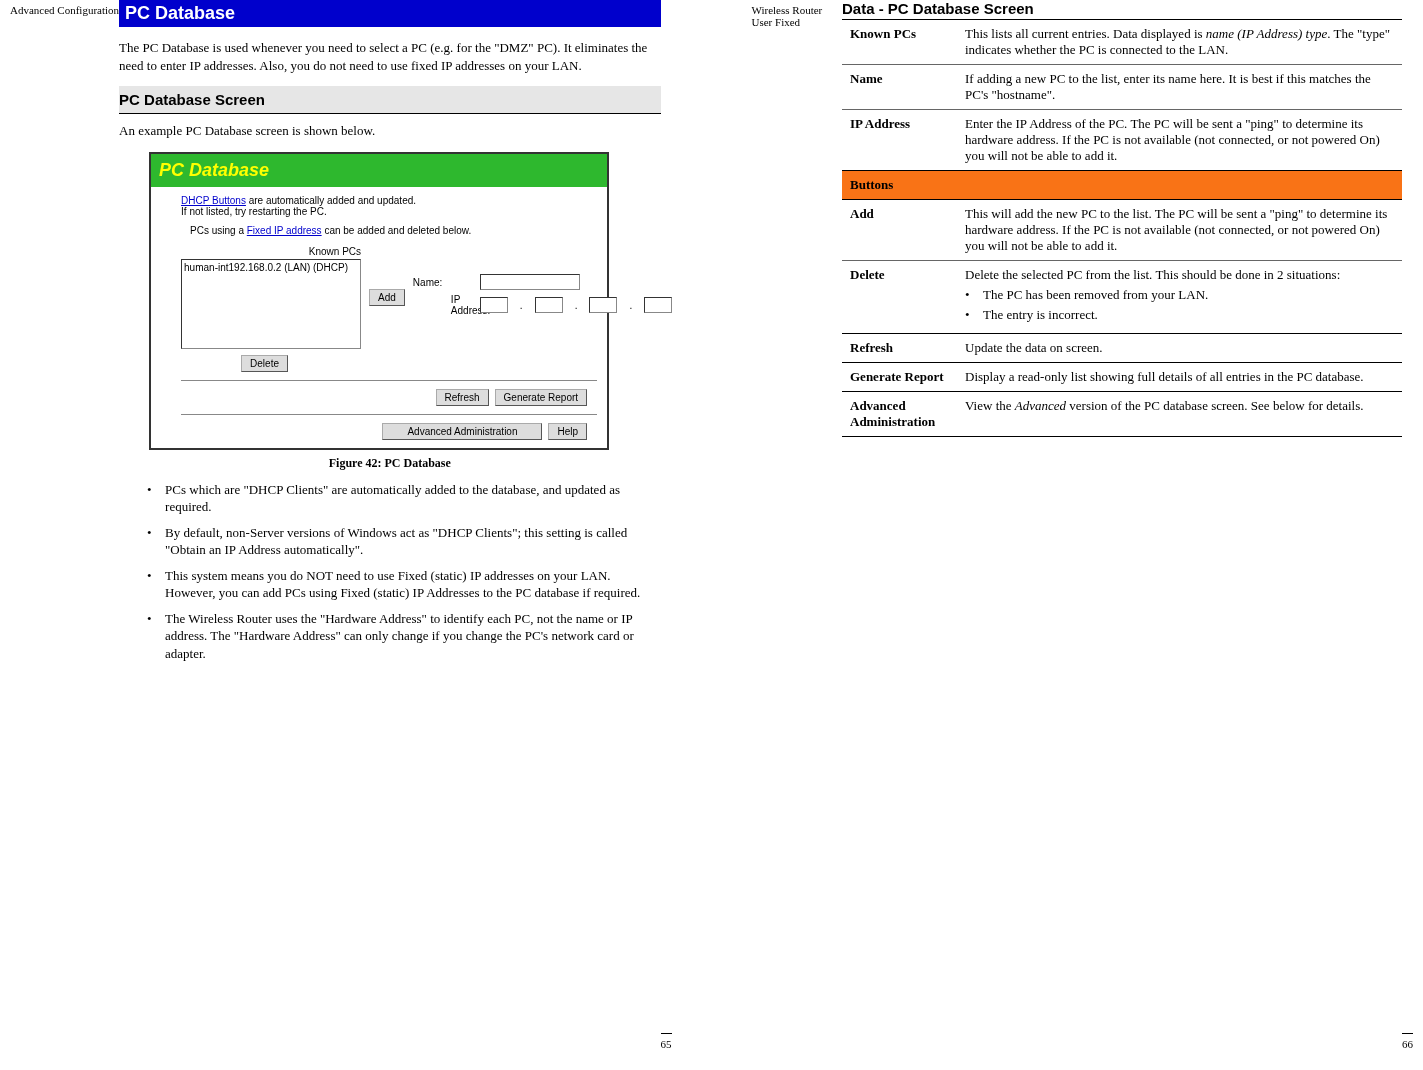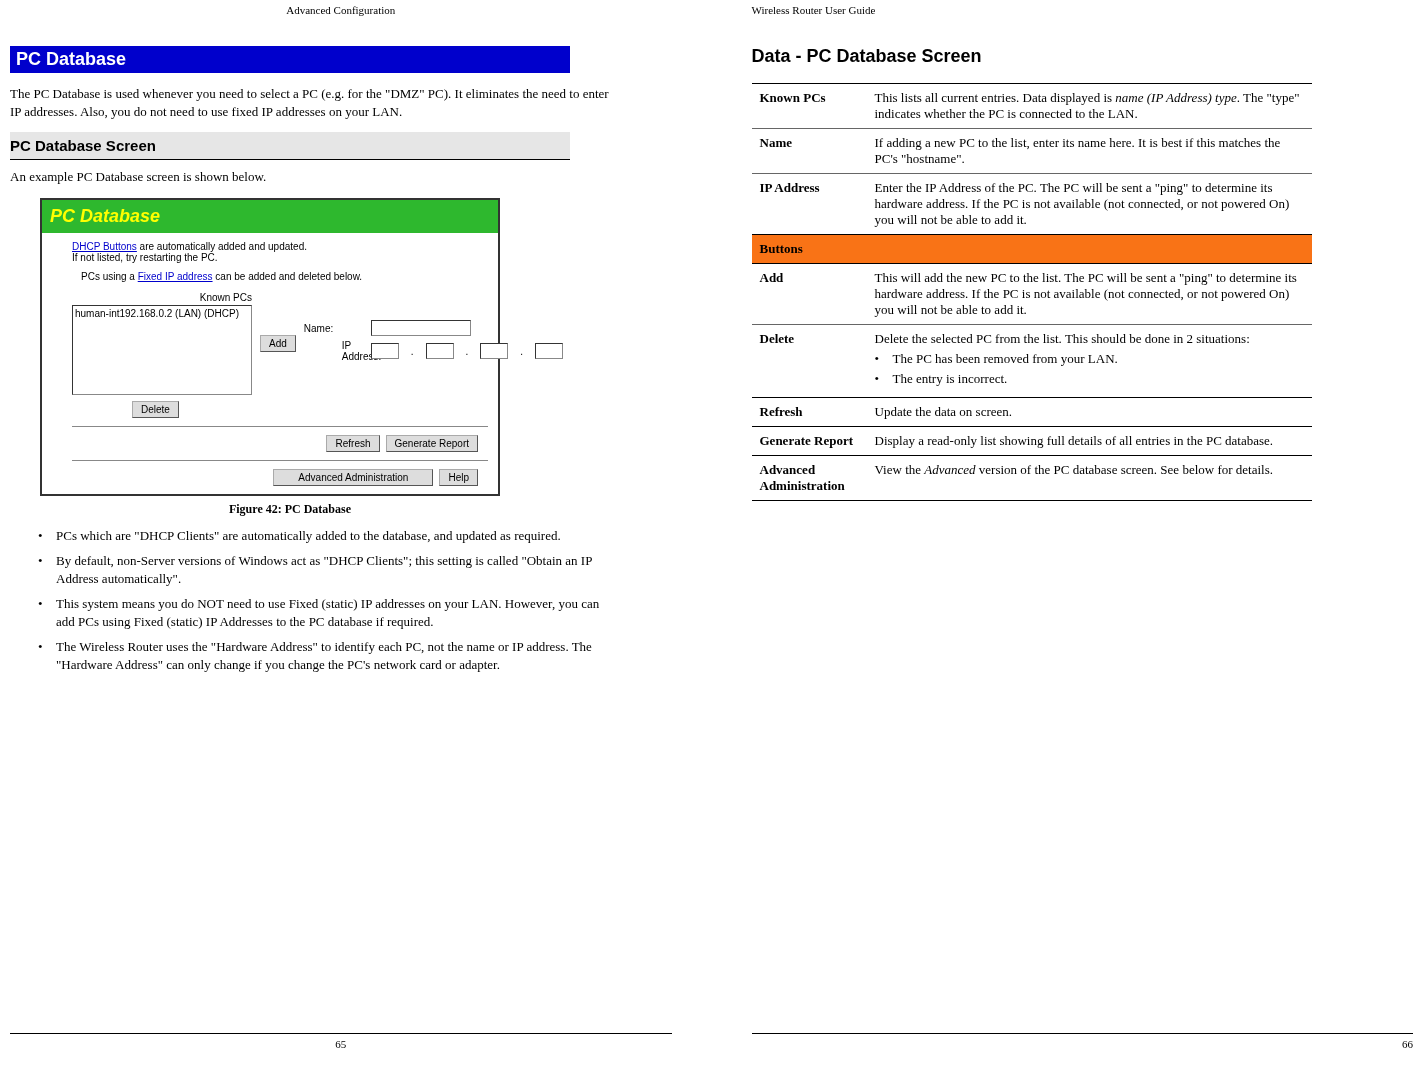--- a/index.html
+++ b/index.html
@@ -10,21 +10,21 @@
       background: #fff;
       width: 1423px;
       height: 1070px;
       display: flex;
     }
     .page {
       width: 50%;
       padding: 0 40px 20px 10px;
       position: relative;
       display: flex;
-      flex-direction: column;
+      flex-direction: row;
     }
     .page-right { padding: 0 10px 20px 40px; }
     .header {
       font-size: 11px;
       text-align: center;
       padding: 4px 0 30px 0;
     }
     .page-right .header { text-align: left; padding-left: 0; }
     .content { flex: 1; }
     .section-title-bar {
@@ -130,23 +130,23 @@
     .field-row { display: flex; align-items: center; gap: 12px; margin-bottom: 4px; }
     .text-input { border: 1px inset #888; height: 16px; }
     .ip-box { width: 28px; }
     .name-box { width: 100px; }
     .shot-hr { border-top: 1px solid #888; margin: 8px 0; }
     .shot-btn-row { display: flex; gap: 6px; justify-content: flex-end; padding-right: 10px; margin-top: 6px;}
     
     .data-heading {
       font-family: Arial, Helvetica, sans-serif;
       font-weight: bold;
-      font-size: 18px;
+      font-size: 15px;
       border-bottom: 1px solid #000;
-      padding-bottom: 16px;
+      padding-bottom: 2px;
       margin-bottom: 0;
       max-width: 560px;
     }
     table.def {
       border-collapse: collapse;
       width: 560px;
       margin-top: 0;
     }
     table.def td, table.def th {
       padding: 6px 8px;
@@ -239,21 +239,21 @@
       <li>PCs which are "DHCP Clients" are automatically added to the database, and updated as required.</li>
       <li>By default, non-Server versions of Windows act as "DHCP Clients"; this setting is called "Obtain an IP Address automatically".</li>
       <li>This system means you do NOT need to use Fixed (static) IP addresses on your LAN. However, you can add PCs using Fixed (static) IP Addresses to the PC database if required.</li>
       <li>The Wireless Router uses the "Hardware Address" to identify each PC, not the name or IP address. The "Hardware Address" can only change if you change the PC's network card or adapter.</li>
     </ul>
   </div>
   <div class="footer">65</div>
 </div>
 
 <div class="page page-right">
-  <div class="header">Wireless Router User Guide</div>
+  <div class="header">Wireless Router User Fixed</div>
   <div class="content">
     <div class="data-heading">Data - PC Database Screen</div>
     <table class="def">
       <tbody>
           <tr class="row-sep-light">
         <td class="label">Known PCs</td>
         <td>
           <span>This lists all current entries. Data displayed is </span><span class="italic">name (IP Address) type</span><span>. The "type" indicates whether the PC is connected to the LAN.</span>
         </td>
       </tr>

